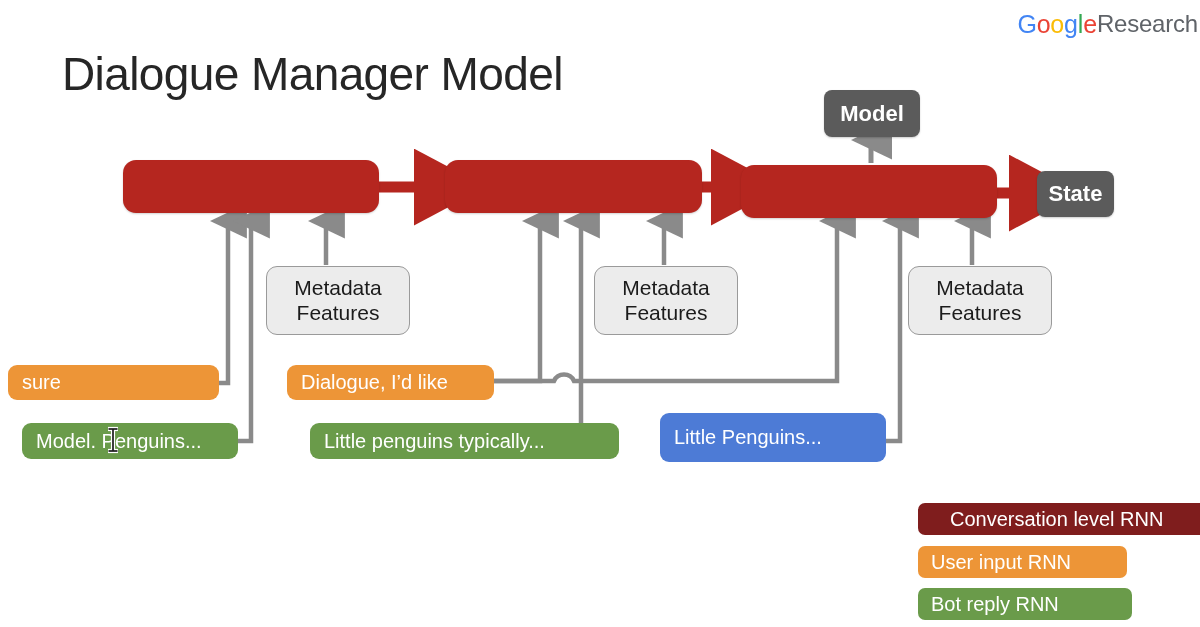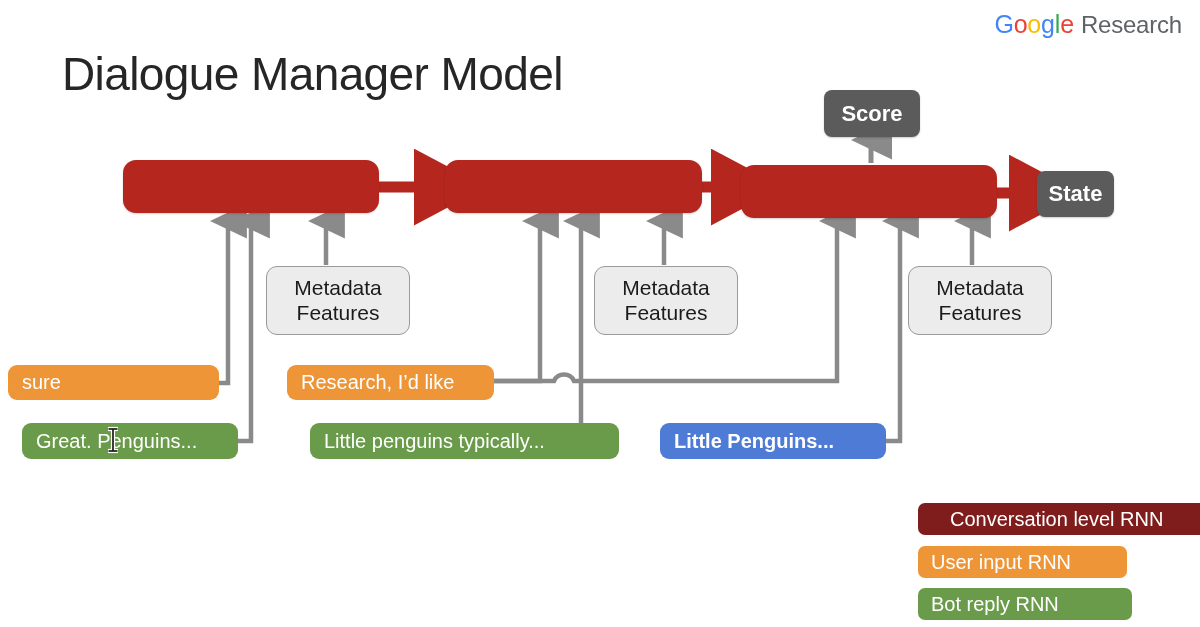--- a/index.html
+++ b/index.html
@@ -7,22 +7,22 @@
     width:1200px;height:627px;
     background:#ffffff;
     font-family:"Liberation Sans", sans-serif;
     overflow:hidden;
     position:relative;
   }
   #stage{position:absolute;inset:0;width:1200px;height:627px;}
 
   
   .brand{
-    position:absolute; right:18px; top:10px;
-    display:flex; align-items:center; gap:7px;
+    position:absolute; right:2px; top:10px;
+    display:flex; align-items:flex-start; gap:0;
     font-size:25px; letter-spacing:-0.2px;
   }
   .brand .g-word{font-weight:400;}
   .brand .g-word span{display:inline-block;}
   .brand .research{color:#5f6368;font-weight:400;font-size:24px;}
 
   
   .title{
     position:absolute; left:62px; top:47px;
     font-size:46px; font-weight:normal; color:#262626;
@@ -147,21 +147,21 @@
 
       <path d="M972,265 L972,221" marker-end="url(#ghead)"></path>
     </g>
   </svg>
 
   <div class="rnnbar" style="left:123px;top:160px;width:256px;height:53px;"></div>
   <div class="rnnbar" style="left:445px;top:160px;width:257px;height:53px;"></div>
   <div class="rnnbar" style="left:741px;top:165px;width:256px;height:53px;"></div>
 
   <div class="darkbox" style="left:824px;top:90px;width:96px;height:47px;">
-    <span>Score</span>
+    <span>Model</span>
   </div>
   <div class="darkbox" style="left:1037px;top:171px;width:77px;height:46px;">
     <span>State</span>
   </div>
 
   <div class="metabox" style="left:266px;top:266px;width:142px;height:67px;">
     <span>Metadata</span>
     <span>Features</span>
   </div>
   <div class="metabox" style="left:594px;top:266px;width:142px;height:67px;">
@@ -171,32 +171,32 @@
   <div class="metabox" style="left:908px;top:266px;width:142px;height:67px;">
     <span>Metadata</span>
     <span>Features</span>
   </div>
 
   <div class="chip user" style="left:8px;top:365px;width:211px;height:35px;">
     <span>sure</span>
   </div>
 
   <div class="chip bot" style="left:22px;top:423px;width:216px;height:36px;">
-    <span>Great. Penguins...</span>
+    <span>Model. Penguins...</span>
   </div>
 
   <div class="chip user" style="left:287px;top:365px;width:207px;height:35px;">
-    <span>Research, I’d like</span>
+    <span>Dialogue, I’d like</span>
   </div>
 
   <div class="chip bot" style="left:263px;top:423px;width:309px;height:36px;margin-left:47px;">
     <span>Little penguins typically...</span>
   </div>
 
-  <div class="chip blue" style="left:660px;top:423px;width:226px;height:36px;font-weight:bold;">
+  <div class="chip blue" style="left:660px;top:413px;width:226px;height:49px;">
     <span>Little Penguins...</span>
   </div>
 
   <div>
     <div class="legend-item" style="left:918px;top:503px;width:315px;background:#7f1d1d;padding-left:32px;">
       <span>Conversation level RNN</span>
     </div>
     <div class="legend-item" style="left:918px;top:546px;width:209px;background:#ed9537;">
       <span>User input RNN</span>
     </div>

